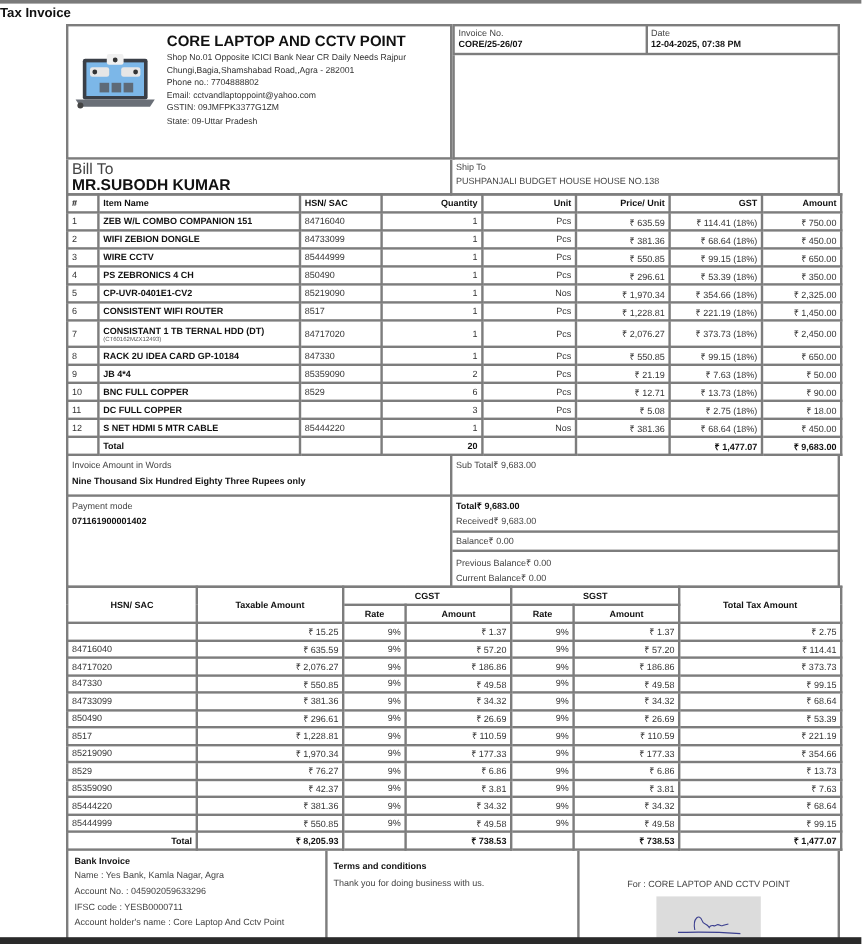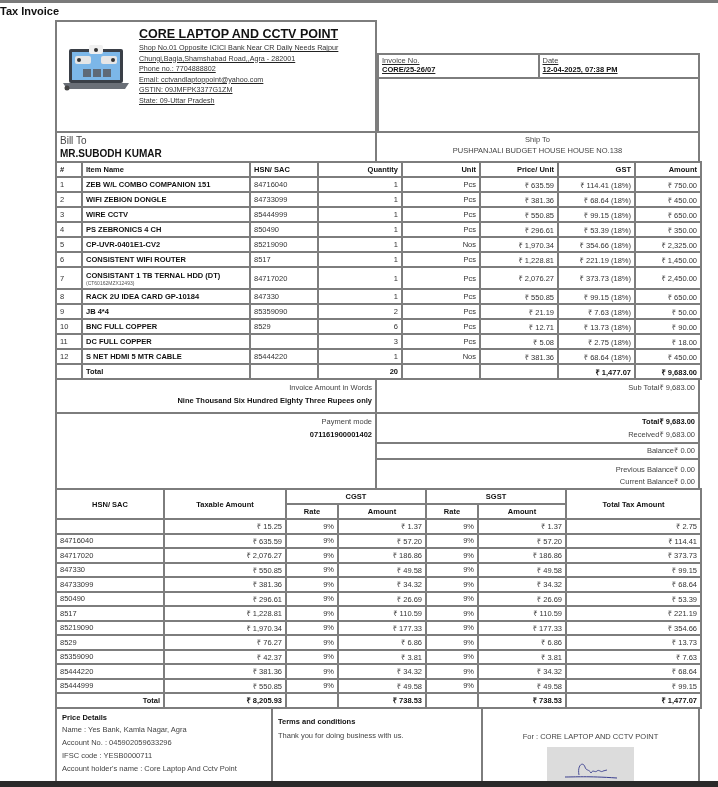--- a/index.html
+++ b/index.html
@@ -3,49 +3,49 @@
 <meta charset="utf-8">
 <style>
   * { box-sizing: border-box; margin: 0; padding: 0; }
   html, body { width: 718px; height: 787px; overflow: hidden; background: #ffffff; }
   body { font-family: "Liberation Sans", sans-serif; font-size: 8px; color: #222; position: relative; }
   .topbar { position: absolute; left: 0; top: 0; width: 718px; height: 3px; background: #7a7a7a; }
   .doc-title { position: absolute; top: 5px; left: 0; width: 718px; font-weight: bold; font-size: 11px; color: #111; }
   .page { position: absolute; left: 55px; top: 20px; width: 645px; }
   .b { font-weight: bold; color: #111; }
   
-  .hdr { display: flex; height: 113px; text-decoration: underline; }
+  .hdr { display: flex; height: 113px; }
   .hdr-left { width: 322px; border: 2px solid #7d7d7d; display: flex; padding: 3px 4px; }
   .logo { width: 70px; height: 70px; position: relative; margin-top: 6px; margin-right: 8px; }
   .co-name { font-size: 12.5px; font-weight: bold; color: #111; margin: 2px 0 2px 0; }
   .co-line { font-size: 7.2px; color: #333; line-height: 10.5px; }
   .hdr-right { flex: 1; display: flex; flex-direction: column; }
-  .inv-row { display: flex; height: 26px; margin-top: 33px; }
+  .inv-row { display: flex; height: 26px; }
   .inv-cell { flex: 1; border: 2px solid #7d7d7d; padding: 1px 3px; font-size: 7.5px; line-height: 9px; color: #444; }
   .inv-cell .b { color: #111; font-size: 7.5px; }
   .hdr-empty { flex: 1; border: 2px solid #7d7d7d; border-top: none; }
   
   .bill { display: flex; height: 30px; }
-  .bill-left { width: 322px; border: 2px solid #7d7d7d; border-top: none; padding: 1px 3px; font-size: 10px; line-height: 13px; color: #444; }
+  .bill-left { width: 322px; border: 2px solid #7d7d7d; border-top: none; padding: 1px 3px; font-size: 13px; line-height: 13px; color: #444; }
   .bill-right { flex: 1; border: 2px solid #7d7d7d; padding: 1px 3px; font-size: 7.5px; line-height: 11px; color: #444; }
   
   table { border-collapse: collapse; width: 100%; table-layout: fixed; }
   td, th { border: 2px solid #7d7d7d; padding: 0 3px; font-size: 7.5px; height: 15px; color: #333; white-space: nowrap; overflow: hidden; }
   th { font-weight: bold; color: #111; }
   .r { text-align: right; } .c { text-align: center; } .l { text-align: left; }
   .items td.name { font-weight: bold; color: #111; margin-left: 48px; }
   .items tr.tall td { height: 22px; }
   .sub { font-size: 5px; font-weight: normal; color: #555; display: block; line-height: 6px; }
   .tot td { font-weight: bold; color: #111; }
   
   .amt { display: flex; }
   .amt-left { width: 322px; }
   .amt-right { flex: 1; }
   .a-blk { border: 2px solid #7d7d7d; border-top: none; padding: 1px 3px; font-size: 7.5px; color: #444; }
-  .a-row { display: flex; justify-content: flex-end; line-height: 13px; }
+  .a-row { display: flex; justify-content: flex-start; line-height: 13px; }
   
   .tax th { height: 14px; }
   .tax td { height: 14.5px; }
   
   .foot { display: flex; height: 80px; }
   .f1 { width: 218px; border: 2px solid #7d7d7d; border-top: none; padding: 4px 5px; font-size: 7.5px; color: #444; line-height: 13px; }
   .f2 { width: 210px; border: 2px solid #7d7d7d; border-top: none; border-left: none; padding: 6px 5px; font-size: 7.5px; color: #444; line-height: 14px; }
   .f3 { flex: 1; border: 2px solid #7d7d7d; border-top: none; border-left: none; text-align: center; font-size: 7.5px; color: #444; padding-top: 23px; }
   .sig { width: 87px; height: 44px; background: #dcdcdc; margin: 6px auto 0; position: relative; }
   .bottombar { position: absolute; left: 0; top: 781px; width: 718px; height: 6px; background: #2a2a2a; }
@@ -100,21 +100,21 @@
       </div>
       <div class="hdr-empty"></div>
     </div>
   </div>
 
   <div class="bill">
     <div class="bill-left">
       <div>Bill To</div>
       <div class="b">MR.SUBODH KUMAR</div>
     </div>
-    <div class="bill-right" style="border-top:none;border-left:none;text-align:center;">
+    <div class="bill-right" style="border-top:none;border-left:none;">
       <div>Ship To</div>
       <div>PUSHPANJALI BUDGET HOUSE HOUSE NO.138</div>
     </div>
   </div>
 
   <table class="items" style="margin-top:-2px;">
     <colgroup>
       <col style="width:26px">
         <col style="width:168px">
         <col style="width:68px">
@@ -470,21 +470,21 @@
         <td class="r">₹ 738.53</td>
         <td></td>
         <td class="r">₹ 738.53</td>
         <td class="r">₹ 1,477.07</td>
       </tr>
     </tbody>
   </table>
 
   <div class="foot">
     <div class="f1">
-      <div class="b" style="line-height:10px">Price Details</div>
+      <div class="b" style="line-height:10px">Bank Invoice</div>
       <div>Name : Yes Bank, Kamla Nagar, Agra</div>
       <div>Account No. : 045902059633296</div>
       <div>IFSC code : YESB0000711</div>
       <div>Account holder's name : Core Laptop And Cctv Point</div>
     </div>
     <div class="f2">
       <div class="b">Terms and conditions</div>
       <div>Thank you for doing business with us.</div>
     </div>
     <div class="f3">

